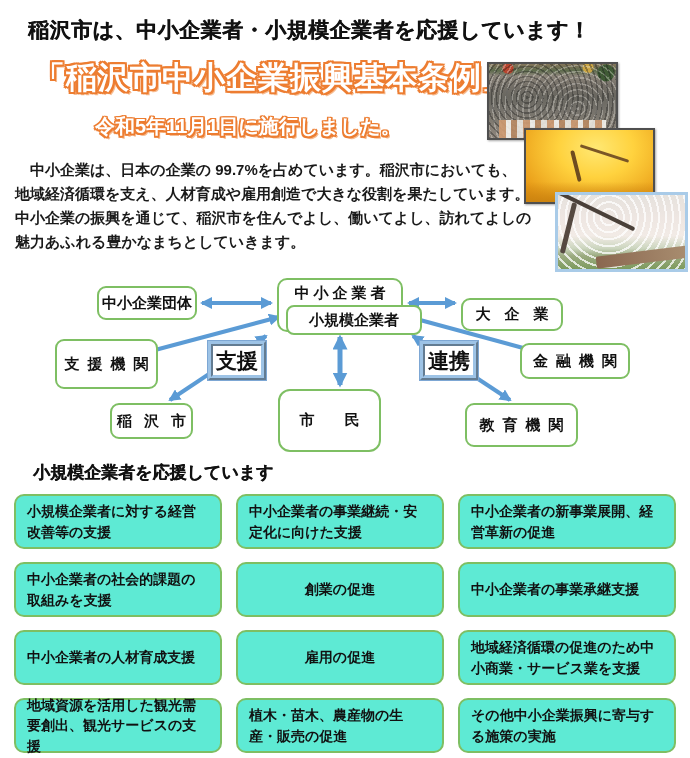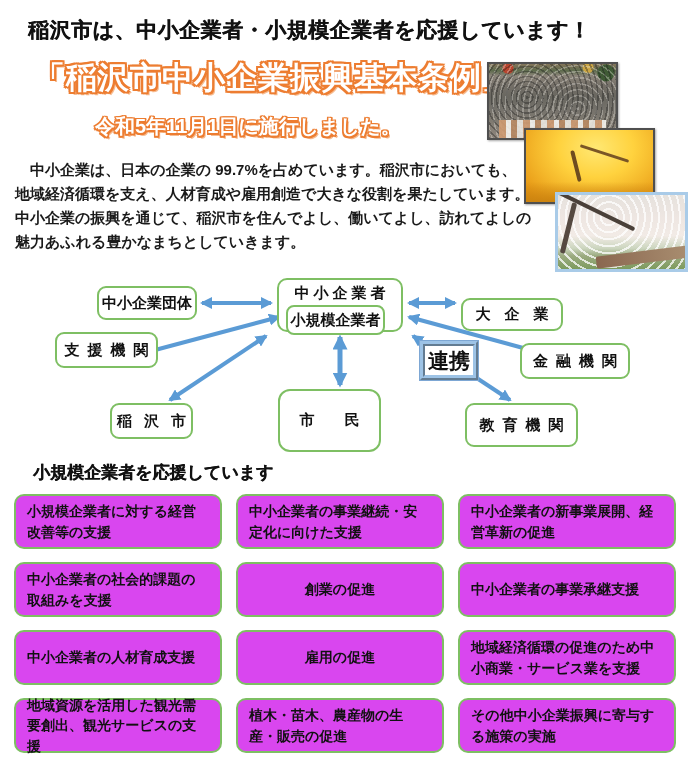--- a/index.html
+++ b/index.html
@@ -98,35 +98,35 @@
   
   .diagram { position:absolute; left:0; top:270px; width:690px; height:190px; }
   .diagram svg { position:absolute; left:0; top:0; }
   .dnode {
     position:absolute; border:2px solid #7ebf63; border-radius:9px; background:#fff;
     display:flex; align-items:center; justify-content:center;
     font-size:15px; font-weight:bold; color:#111; white-space:nowrap; z-index:2;
   }
   .n-sme-groups   { left:97px;  top:16px;  width:100px; height:34px; }
   .n-large        { left:461px; top:16px;  width:102px; height:33px; letter-spacing:14px; text-indent:14px;margin-top:12px; }
-  .n-support      { left:55px;  top:62px;  width:103px; height:36px; letter-spacing:8px;  text-indent:8px; }
+  .n-support      { left:55px;  top:69px;  width:103px; height:50px; letter-spacing:8px;  text-indent:8px; }
   .n-financial    { left:520px; top:73px;  width:110px; height:36px; letter-spacing:8px;  text-indent:8px; }
   .n-inazawa      { left:110px; top:133px; width:83px; height:36px; letter-spacing:12px; text-indent:12px; }
   .n-citizens     { left:278px; top:119px; width:103px; height:63px; letter-spacing:30px; text-indent:30px; border-radius:12px; }
   .n-education    { left:465px; top:133px; width:113px; height:44px; letter-spacing:8px;  text-indent:8px; }
   .center-box {
     position:absolute; left:277px; top:8px; width:126px; height:54px;
     border:2px solid #7ebf63; border-radius:10px; background:#fff; z-index:2;
   }
   .center-box .center-main {
     text-align:center; margin-top:4px;
     font-size:15px; font-weight:bold; letter-spacing:4px; text-indent:4px; color:#111;
   }
   .center-inner {
-    position:absolute; left:286px; top:35px; width:99px; height:30px;
+    position:absolute; left:286px; top:35px; width:136px; height:30px;
     border:2px solid #7ebf63; border-radius:8px; background:#fff; z-index:3;
     display:flex; align-items:center; justify-content:center;
     font-size:15px; font-weight:bold; color:#111;
   }
   .frame-tag {
     position:absolute; width:58px; height:39px; z-index:4;
     background:#fff; border:5px ridge #9dc3e6; outline:1px solid #7da7d4;
     display:flex; align-items:center; justify-content:center;
     font-size:21px; font-weight:bold; color:#111;
   }
@@ -137,21 +137,21 @@
   .policies-heading {
     position:absolute; left:33px; top:461px;
     font-size:17px; font-weight:bold; color:#111; text-shadow:0.5px 0 0 #111;
   }
   .policy-grid {
     position:absolute; left:14px; top:494px; width:662px;
     display:grid; grid-template-columns:208px 208px 218px; grid-template-rows:repeat(4,55px);
     column-gap:14px; row-gap:13px;
   }
   .policy-card {
-    border:2px solid #7ebf63; border-radius:10px; background:#d946ef;
+    border:2px solid #7ebf63; border-radius:10px; background:#5eead4;
     display:flex; align-items:center;
     padding:6px 11px; font-size:14px; font-weight:bold; color:#111; line-height:1.45;
   }
   .policy-card.center { justify-content:center; text-align:center; }
 </style>
 </head>
 <body>
 
 <div class="page">
 
@@ -204,20 +204,21 @@
     <div class="center-inner">小規模企業者</div>
 
     <div class="dnode n-sme-groups">中小企業団体</div>
     <div class="dnode n-large">大企業</div>
     <div class="dnode n-support">支援機関</div>
     <div class="dnode n-financial">金融機関</div>
     <div class="dnode n-inazawa">稲沢市</div>
     <div class="dnode n-citizens">市民</div>
     <div class="dnode n-education">教育機関</div>
 
+    <div class="frame-tag tag-support">支援</div>
     <div class="frame-tag tag-collab">連携</div>
   </div>
 
   <div class="policies-heading">小規模企業者を応援しています</div>
 
   <div class="policy-grid">
     <div class="policy-card">小規模企業者に対する経営改善等の支援</div>
     <div class="policy-card">中小企業者の事業継続・安定化に向けた支援</div>
     <div class="policy-card">中小企業者の新事業展開、経営革新の促進</div>
     <div class="policy-card">中小企業者の社会的課題の取組みを支援</div>

